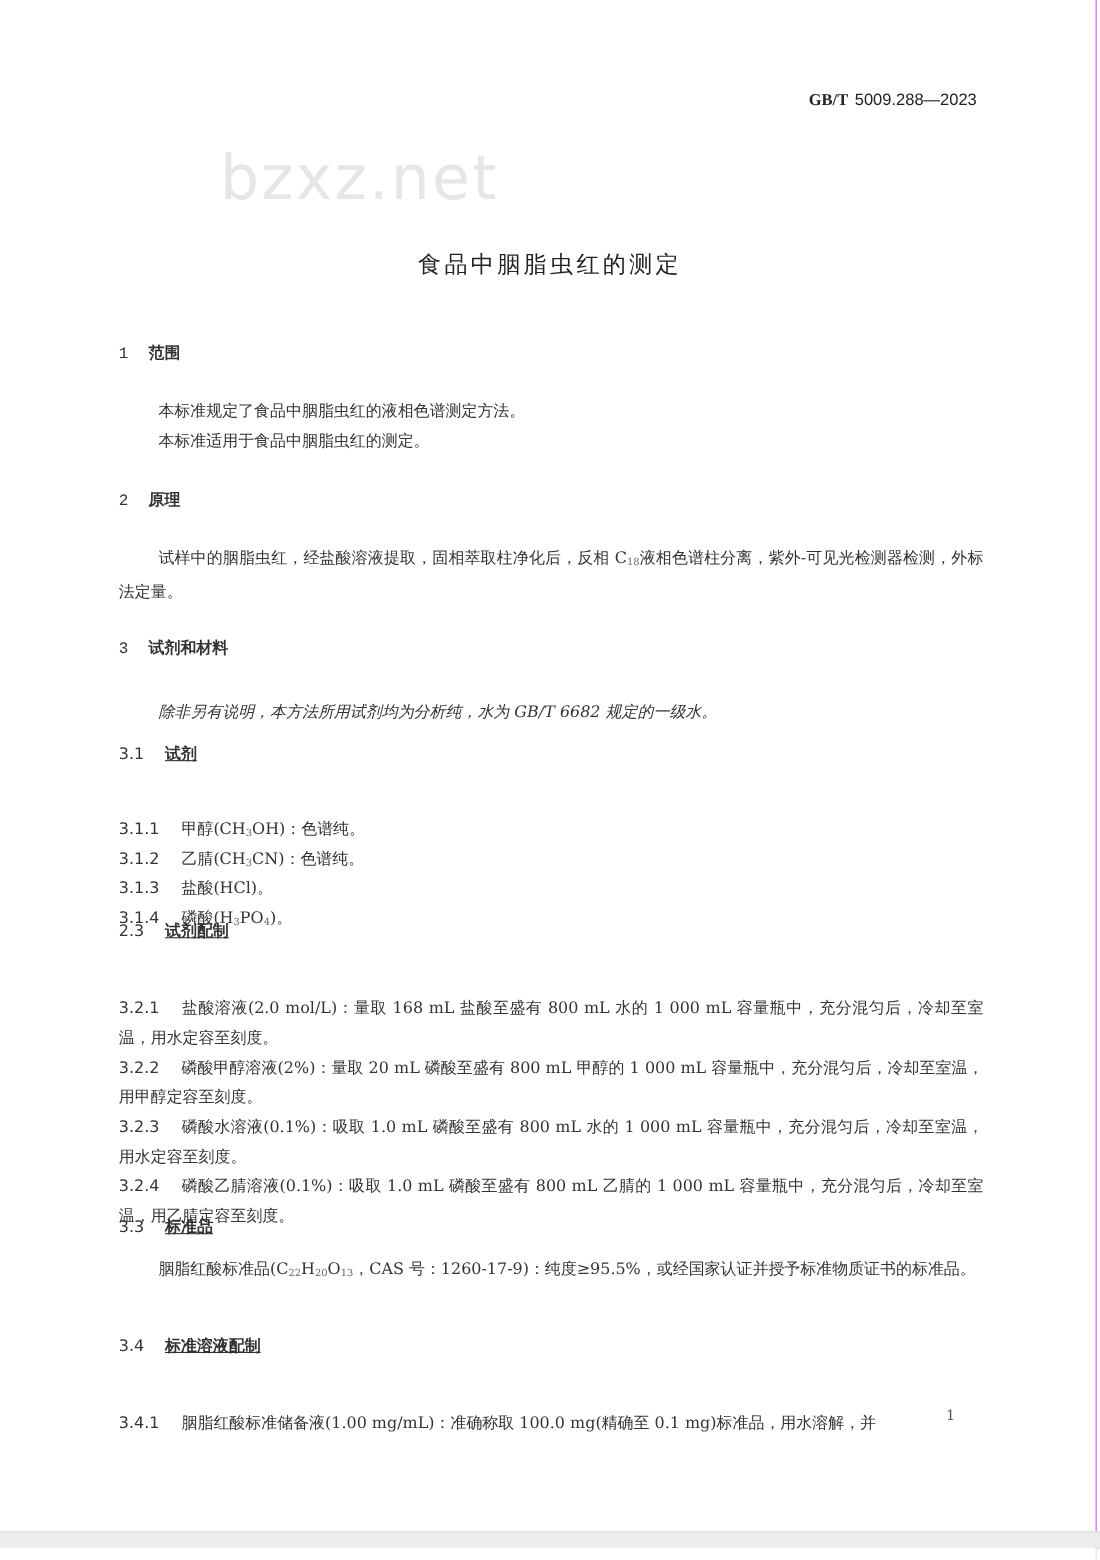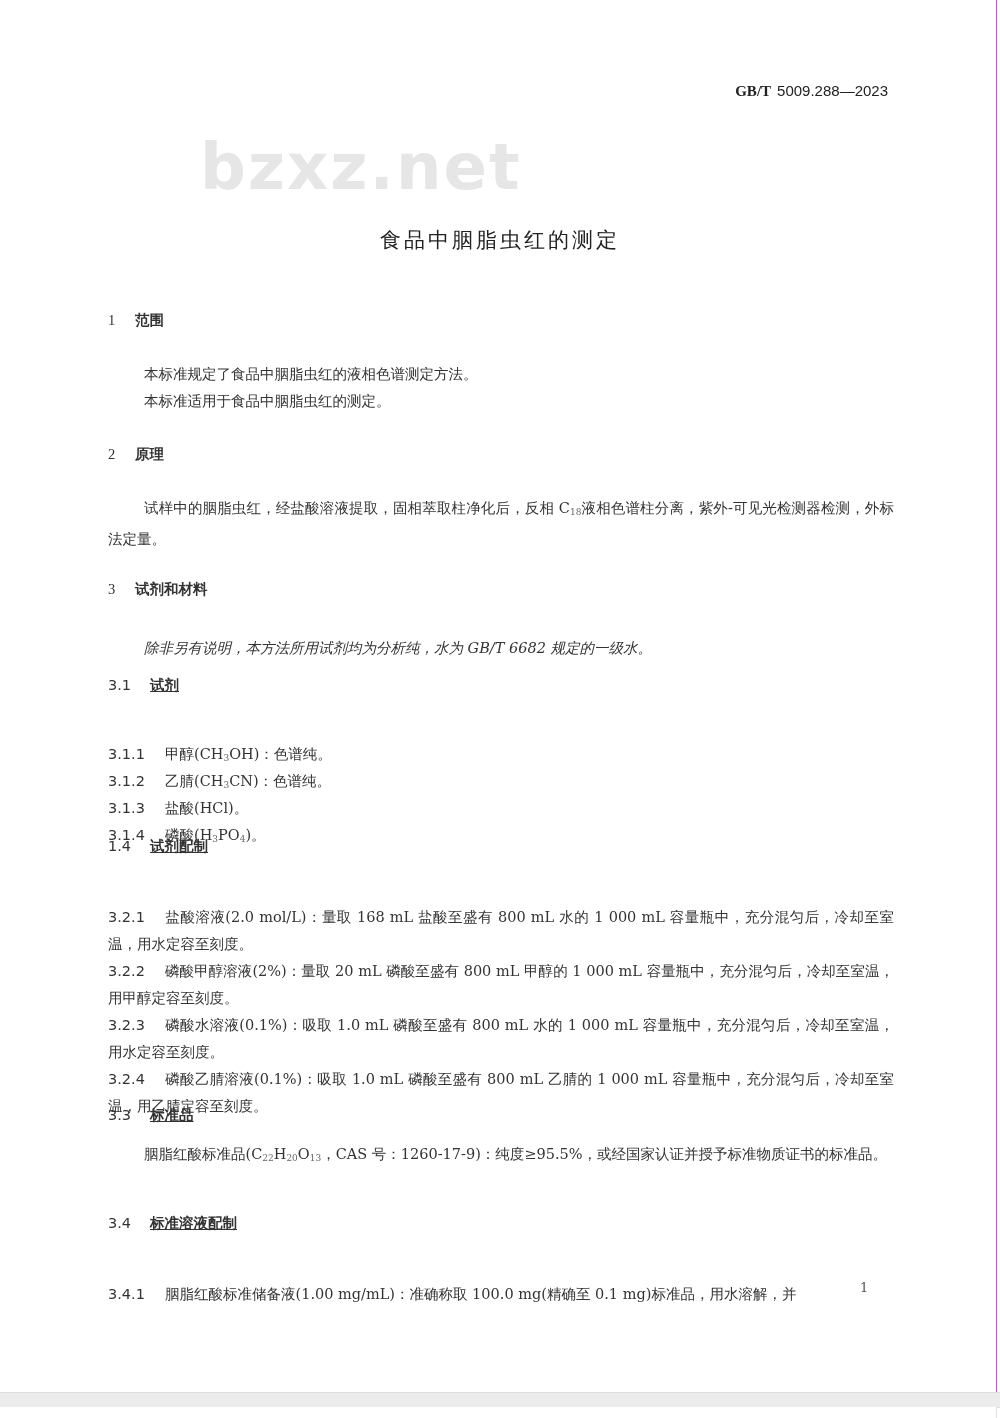--- a/index.html
+++ b/index.html
@@ -8,27 +8,27 @@
   .page { position:absolute; left:0; top:0; width:996px; height:1392px; background:#fff;
           border-right:1px solid #d946ef; }
   .gap { position:absolute; left:0; top:1392px; width:1000px; height:14px;
          background:#ececec; border-top:1px solid #dedede; border-bottom:1px solid #dedede; }
   .next-page { position:absolute; left:0; top:1407px; width:996px; height:11px; background:#fff;
                border-right:1px solid #e2e2e2; }
   .std-no { position:absolute; right:108px; top:82px; font-size:15px; color:#222;
             font-family:"Liberation Sans", sans-serif; }
   .std-no b { font-family:"Liberation Serif", serif; font-weight:bold; margin-right:6px; }
   .watermark { position:absolute; left:200px; top:130px; font-family:"DejaVu Sans", sans-serif;
-               font-weight:bold; font-size:64px; color:#e6e6e6; letter-spacing:2px; z-index:0; }
+               font-weight:normal; font-size:56px; color:#e6e6e6; letter-spacing:2px; z-index:0; }
   .title1, .title2 { position:absolute; left:0; width:1000px; text-align:center;
                      font-family:"DejaVu Sans", sans-serif; font-size:21px; color:#222;
                      letter-spacing:3px; z-index:1; }
   .title1 { top:172px; }
   .title2 { top:226px; }
-  .h1 { position:absolute; left:108px; font-family:Liberation Serif, serif; font-size:14.5px;
+  .h1 { position:absolute; left:108px; font-family:Liberation Mono, monospace; font-size:14.5px;
         font-weight:bold; color:#333; }
   .h1 .num { display:inline-block; width:27px; font-weight:normal; }
   .h2 { position:absolute; left:108px; font-family:"DejaVu Sans", sans-serif; font-size:14.5px;
         font-weight:bold; color:#333;text-decoration:underline; }
   .h2 .num { display:inline-block; width:42px; font-weight:normal; }
   .p { position:absolute; left:108px; width:786px; font-size:14.5px; line-height:27px;
        color:#333; text-align:justify; }
   .indent { text-indent:36px; }
   .item { position:absolute; left:108px; width:786px; font-size:14.5px; line-height:27px;
           color:#333; text-align:justify; }
@@ -66,21 +66,21 @@
   <div class="h2" style="top:676px;">
     <span class="num">3.1</span><span>试剂</span>
   </div>
 
   <div class="item" style="top:709px;"><span class="num">3.1.1</span><span>甲醇(CH</span><sub>3</sub><span>OH)：色谱纯。</span></div>
   <div class="item" style="top:736px;"><span class="num">3.1.2</span><span>乙腈(CH</span><sub>3</sub><span>CN)：色谱纯。</span></div>
   <div class="item" style="top:763px;"><span class="num">3.1.3</span><span>盐酸(HCl)。</span></div>
   <div class="item" style="top:790px;"><span class="num">3.1.4</span><span>磷酸(H</span><sub>3</sub><span>PO</span><sub>4</sub><span>)。</span></div>
 
   <div class="h2" style="top:837px;">
-    <span class="num">1.4</span><span>试剂配制</span>
+    <span class="num">2.3</span><span>试剂配制</span>
   </div>
 
   <div class="item" style="top:872px;"><span class="num">3.2.1</span><span>盐酸溶液(2.0 mol/L)：量取 168 mL 盐酸至盛有 800 mL 水的 1 000 mL 容量瓶中，充分混匀后，冷却至室温，用水定容至刻度。</span></div>
   <div class="item" style="top:926px;"><span class="num">3.2.2</span><span>磷酸甲醇溶液(2%)：量取 20 mL 磷酸至盛有 800 mL 甲醇的 1 000 mL 容量瓶中，充分混匀后，冷却至室温，用甲醇定容至刻度。</span></div>
   <div class="item" style="top:980px;"><span class="num">3.2.3</span><span>磷酸水溶液(0.1%)：吸取 1.0 mL 磷酸至盛有 800 mL 水的 1 000 mL 容量瓶中，充分混匀后，冷却至室温，用水定容至刻度。</span></div>
   <div class="item" style="top:1034px;"><span class="num">3.2.4</span><span>磷酸乙腈溶液(0.1%)：吸取 1.0 mL 磷酸至盛有 800 mL 乙腈的 1 000 mL 容量瓶中，充分混匀后，冷却至室温，用乙腈定容至刻度。</span></div>
 
   <div class="h2" style="top:1106px;">
     <span class="num">3.3</span><span>标准品</span>
   </div>

